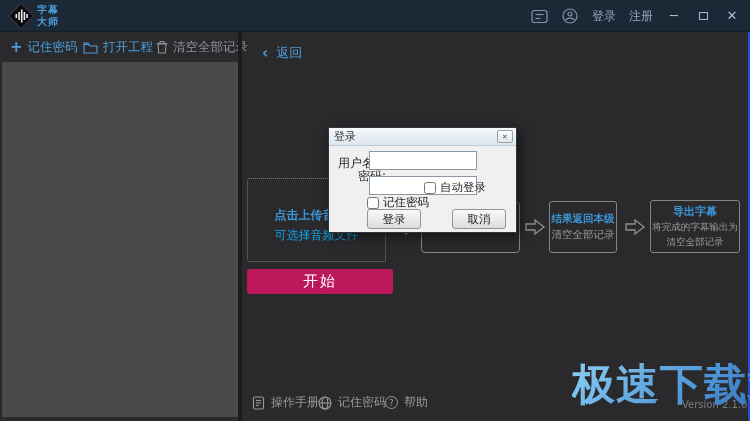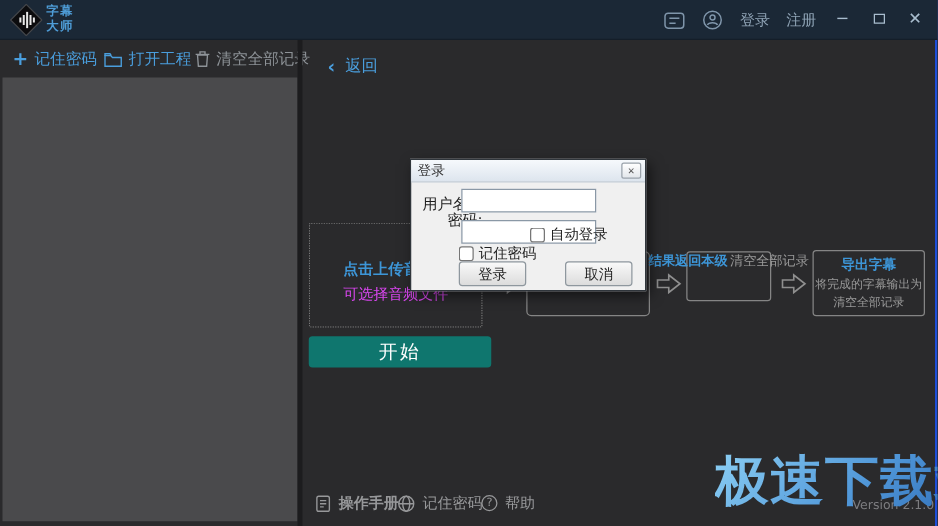--- a/index.html
+++ b/index.html
@@ -31,39 +31,39 @@
 
   
   .main { position:absolute; left:242px; top:32px; width:506px; height:389px; }
   .back { position:absolute; left:20px; top:12px; display:flex; align-items:center; gap:8px; color:#4a9edd; font-size:13px; cursor:pointer; }
   .back .chev { font-size:15px; font-weight:bold; }
 
   .flow-box { position:absolute; border:1px solid #858585; border-radius:3px; background:transparent; text-align:center; }
   .upload-box { left:5px; top:146px; width:139px; height:84px; border:1px dotted #7a7a7a; border-radius:2px;
                 display:flex; flex-direction:column; justify-content:center; gap:3px; padding-top:10px; }
   .upload-box .t1 { color:#3d96d8; font-size:12px; font-weight:bold; white-space:nowrap; }
-  .upload-box .t2 { color:#d946ef; font-size:12px; white-space:nowrap; }
+  .upload-box .t2 { color:#0ea5e9; font-size:12px; white-space:nowrap; }
   .mid-box   { left:179px; top:169px; width:99px; height:52px; border-radius:4px; }
-  .result-box{ left:307px; top:169px; width:68px; height:40px; display:flex; justify-content:center; gap:2px; }
+  .result-box{ left:307px; top:169px; width:68px; height:52px; display:flex; flex-direction:column; justify-content:center; gap:2px; }
   .result-box .t1 { color:#3d96d8; font-size:10.5px; font-weight:bold; white-space:nowrap; }
   .result-box .t2 { color:#9a9a9a; font-size:10.5px; white-space:nowrap; }
   .export-box{ left:408px; top:168px; width:90px; height:53px; display:flex; flex-direction:column; justify-content:center; gap:2px; }
   .export-box .t1 { color:#3d96d8; font-size:11px; font-weight:bold; }
   .export-box .t2 { color:#9a9a9a; font-size:9.5px; white-space:nowrap; }
   .arrow { position:absolute; width:22px; height:20px; }
   .arrow1 { left:153px; top:185px; }
   .arrow2 { left:282px; top:185px; }
   .arrow3 { left:382px; top:185px; }
 
-  .start-btn { position:absolute; left:5px; top:237px; width:146px; height:25px; background:#0f766e; border-radius:3px;
+  .start-btn { position:absolute; left:5px; top:237px; width:146px; height:25px; background:#be185d; border-radius:3px;
                color:#fff; font-size:15px; display:flex; align-items:center; justify-content:center; cursor:pointer; letter-spacing:2px; }
 
   
   .footer-link { position:absolute; display:flex; align-items:center; gap:6px; color:#97989a; font-size:12px; cursor:pointer; top:362px; }
-  .fl-manual { left:10px;font-weight:bold; } .fl-site { left:76px; } .fl-help { left:143px; }
+  .fl-manual { left:10px; } .fl-site { left:76px; } .fl-help { left:143px; }
   .help-circ { width:13px; height:13px; border:1px solid #97989a; border-radius:50%; font-size:9px; display:flex; align-items:center; justify-content:center; }
   .version { position:absolute; left:440px; top:367px; color:#7d7d80; font-size:10px; }
   .watermark { position:absolute; left:330px; top:324px; font-size:43px; font-weight:bold; letter-spacing:1px; white-space:nowrap;
                background:linear-gradient(135deg,#8ed1f5 0%,#4f96d8 55%,#2a66b0 100%);
                -webkit-background-clip:text; background-clip:text; color:transparent; }
 
   
   .dialog { position:absolute; left:328px; top:127px; width:189px; height:106px; background:#f0f0f0;
             border:1px solid #30363c; box-shadow:3px 4px 10px rgba(0,0,0,.55); z-index:10; }
   .dlg-title { position:absolute; left:0; top:0; width:100%; height:18px; background:linear-gradient(#f6f9fc,#dde5ee);

